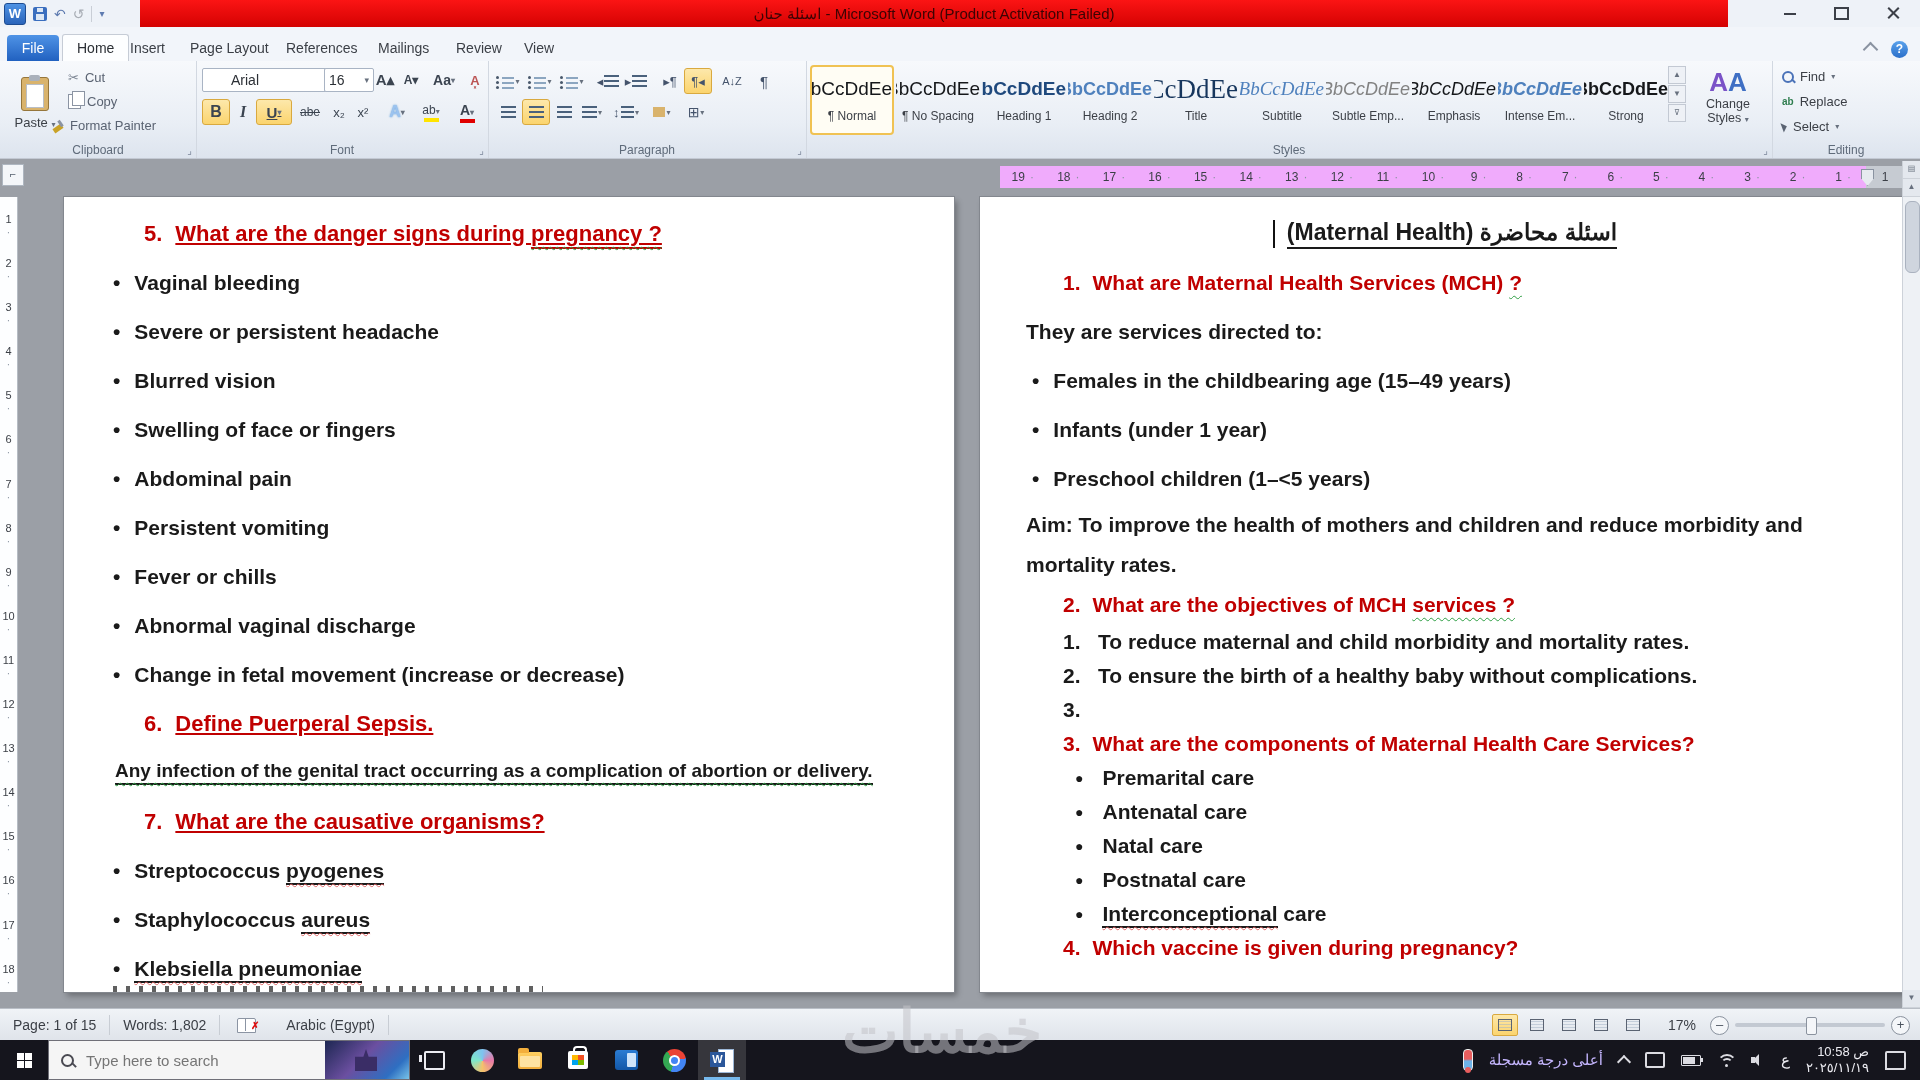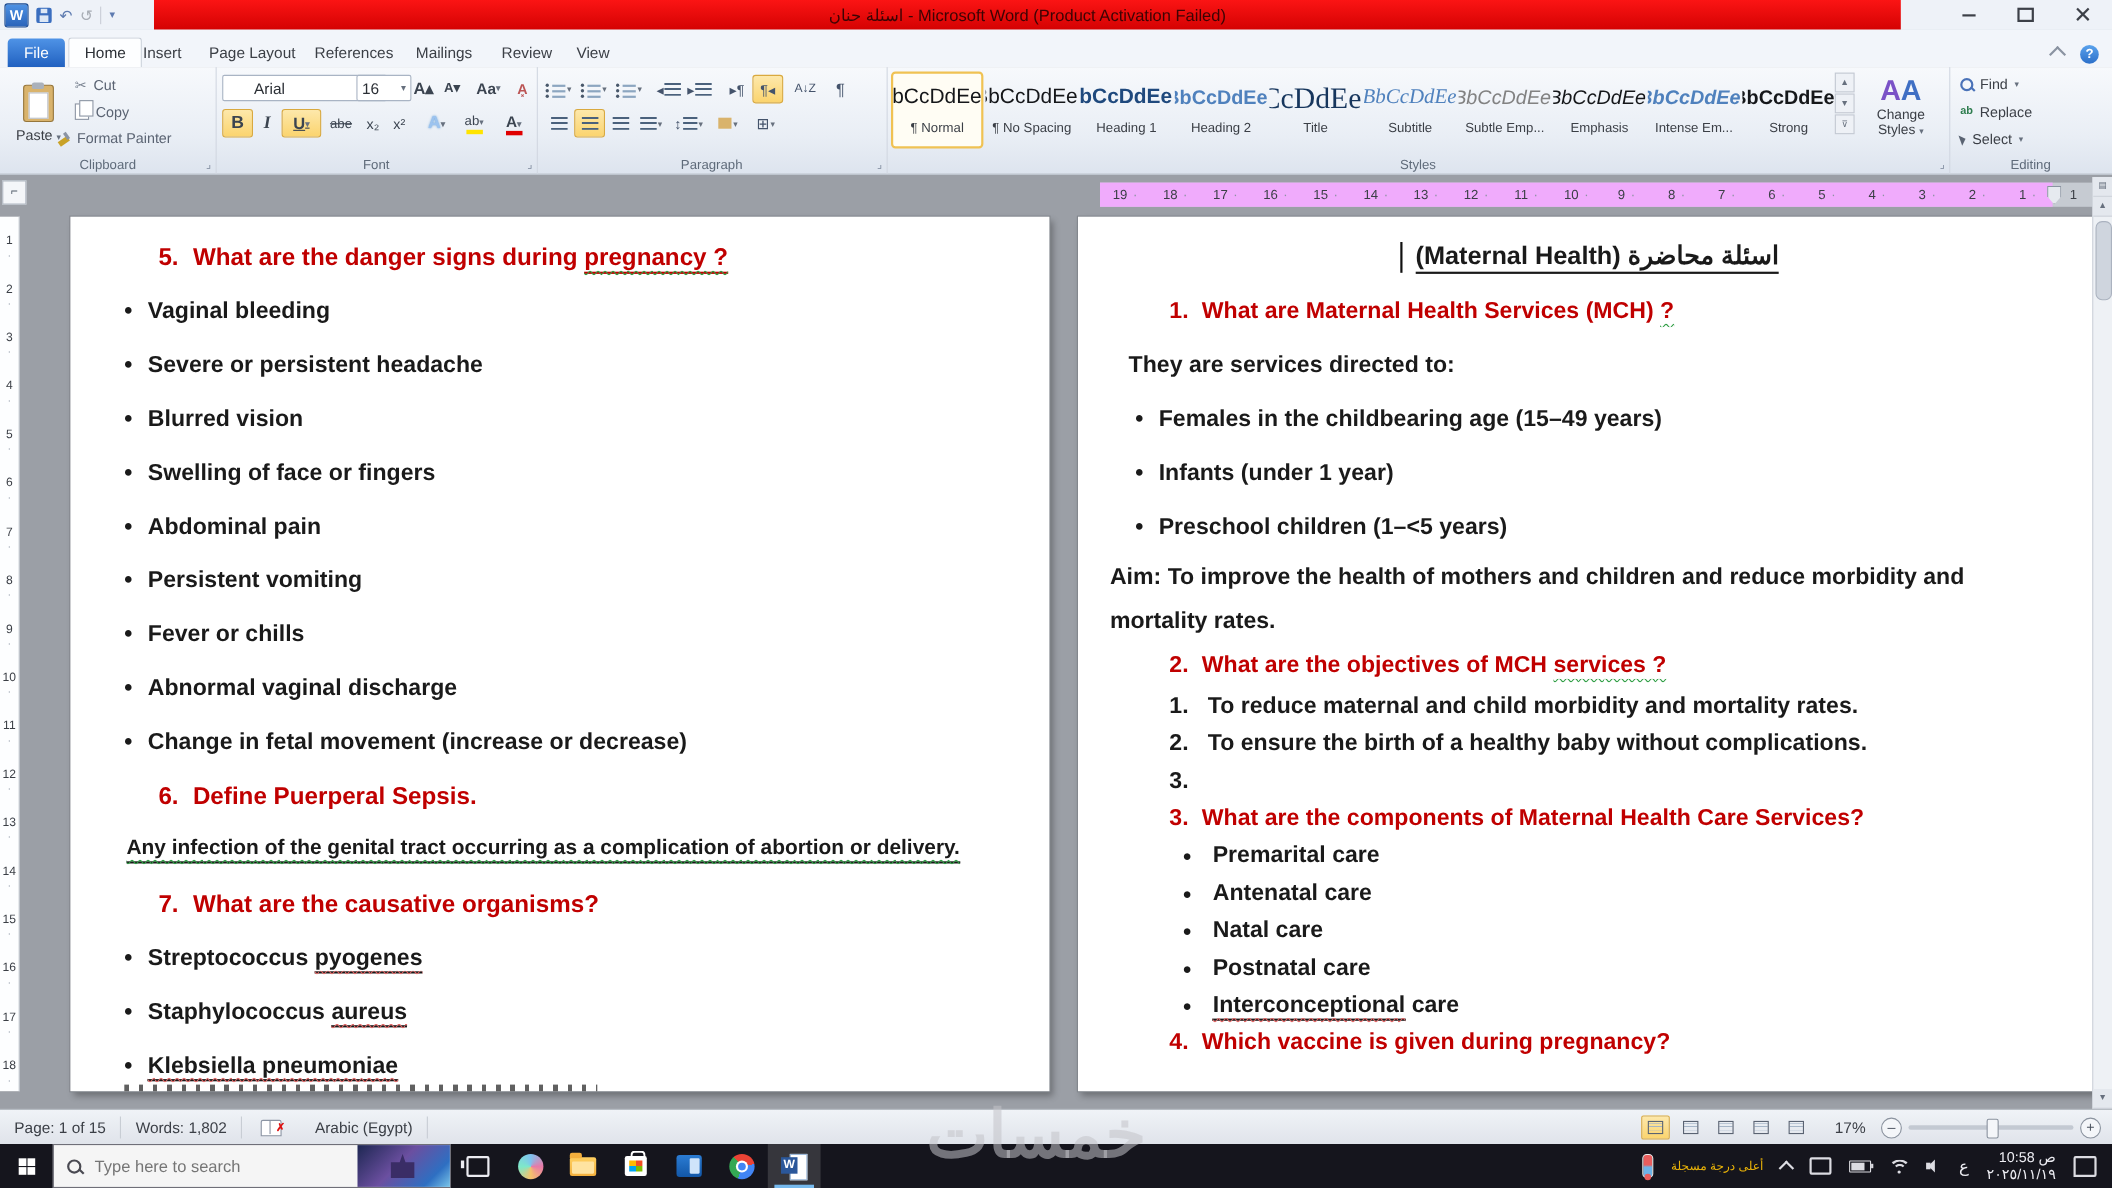--- a/index.html
+++ b/index.html
@@ -128,37 +128,37 @@
 
   
   .page{position:absolute;top:197px;height:795px;background:#fff;
         box-shadow:0 0 0 1px #83878e,3px 4px 6px rgba(0,0,0,.3);overflow:hidden;}
   .page-left{left:64px;width:890px;}
   .page-right{left:980px;width:930px;}
   .doc{position:absolute;inset:0;padding-top:12px;color:#1a1a1a;font-weight:bold;}
   .ln{height:49px;display:flex;align-items:center;font-size:21px;}
   .heading{color:#C00000;font-size:22px;}
   .heading .hnum{margin-left:80px;}
-  .heading .htxt{margin-left:13px;}
+  .heading .htxt{margin-left:13px;text-decoration:underline;}
   .blt{margin-left:49px;font-size:21px;}
   .blt-txt{margin-left:14px;}
   .u{border-bottom:2px solid currentColor;padding-bottom:1px;}
   .wavy-green{text-decoration:underline wavy #2f9e44 1px;text-underline-offset:5px;}
   .wavy-red{text-decoration:underline wavy #e06666 1px;text-underline-offset:5px;}
   .def-line{margin-left:51px;font-size:19px;}
   .partial-ink{position:absolute;left:49px;top:789px;width:430px;height:8px;
                background:repeating-linear-gradient(90deg,#2b2b2b 0 4px,transparent 4px 13px);opacity:.75;}
   
   .rp-title{justify-content:center;font-size:23px;gap:10px;}
   .rp-title .u{border-bottom-width:2px;}
   .cursor-bar{display:inline-block;width:2px;height:28px;background:#111;margin-right:2px;vertical-align:middle;}
   .rh{color:#C00000;font-size:21px;}
   .rh .hnum{margin-left:83px;} .rh .htxt{margin-left:12px;}
   .rblt{margin-left:52px;font-size:21px;} 
-  .aim-block{padding:2px 20px 0 29px;font-size:21px;line-height:40px;max-width:860px;box-sizing:border-box;}
+  .aim-block{padding:2px 20px 0 46px;font-size:21px;line-height:40px;max-width:860px;box-sizing:border-box;}
   .q2line{height:40px;}
   .obj{display:flex;font-size:21px;line-height:34px;}
   .obj .onum{margin-left:83px;width:35px;flex:none;}
   .obj .otxt{width:700px;}
   .ln34{height:34px;display:flex;align-items:center;font-size:21px;}
   .comp{margin-left:95px;}
   .comp-dot{font-size:14px;margin-right:19px;}
 
   
   .vscroll{position:absolute;right:0;top:161px;width:17px;height:847px;background:#eef1f5;border-left:1px solid #cdd2d9;}
@@ -221,21 +221,21 @@
               background:conic-gradient(from -40deg,#ea4335 0 33%,#4285f4 0 66%,#34a853 0);}
   .chrome-ico::before{content:"";position:absolute;left:6px;top:6px;width:11px;height:11px;background:#fff;border-radius:50%;}
   .chrome-ico::after{content:"";position:absolute;left:8px;top:8px;width:7px;height:7px;background:#4285f4;border-radius:50%;}
   .wordapp-ico{width:24px;height:22px;position:relative;}
   .wordapp-page{position:absolute;right:0;top:0;width:14px;height:22px;background:#fff;border:1px solid #9db8d8;}
   .wordapp-blue{position:absolute;left:0;top:3px;width:15px;height:15px;background:#2b579a;color:#fff;
                 font-size:11px;font-weight:bold;text-align:center;line-height:15px;}
   .tb-tray{margin-left:auto;display:flex;align-items:center;gap:16px;padding-right:14px;color:#ececf2;}
   .thermo{width:8px;height:20px;border:1px solid #eee;border-radius:4px;position:relative;background:linear-gradient(#e85d5d 45%,#6db3e8 55%);}
   .thermo::after{content:"";position:absolute;left:1px;bottom:-3px;width:6px;height:6px;background:#e85d5d;border-radius:50%;}
-  .weather-txt{font-size:11px;color:#eab308;}
+  .weather-txt{font-size:15px;color:#c4b5fd;}
   .chev-up{width:8px;height:8px;border-left:2px solid #dcdce2;border-top:2px solid #dcdce2;transform:rotate(45deg);margin-top:4px;}
   .cast-ico{width:16px;height:12px;border:2px solid #dcdce2;border-radius:2px;}
   .batt-ico{width:18px;height:9px;border:1px solid #dcdce2;border-radius:1px;position:relative;}
   .batt-ico::before{content:"";position:absolute;left:1px;top:1px;bottom:1px;width:12px;background:#dcdce2;}
   .batt-ico::after{content:"";position:absolute;right:-3px;top:2px;width:2px;height:4px;background:#dcdce2;}
   .wifi-ico{position:relative;width:18px;height:13px;overflow:hidden;}
   .wifi-ico i{position:absolute;border:2px solid transparent;border-top-color:#dcdce2;border-radius:50%;}
   .wifi-a1{left:0;top:0;width:16px;height:16px;} .wifi-a2{left:4px;top:4px;width:8px;height:8px;}
   .wifi-dot{position:absolute;left:8px;top:10px;width:3px;height:3px;background:#dcdce2;border-radius:50%;}
   .spk-ico{position:relative;width:14px;height:12px;}

